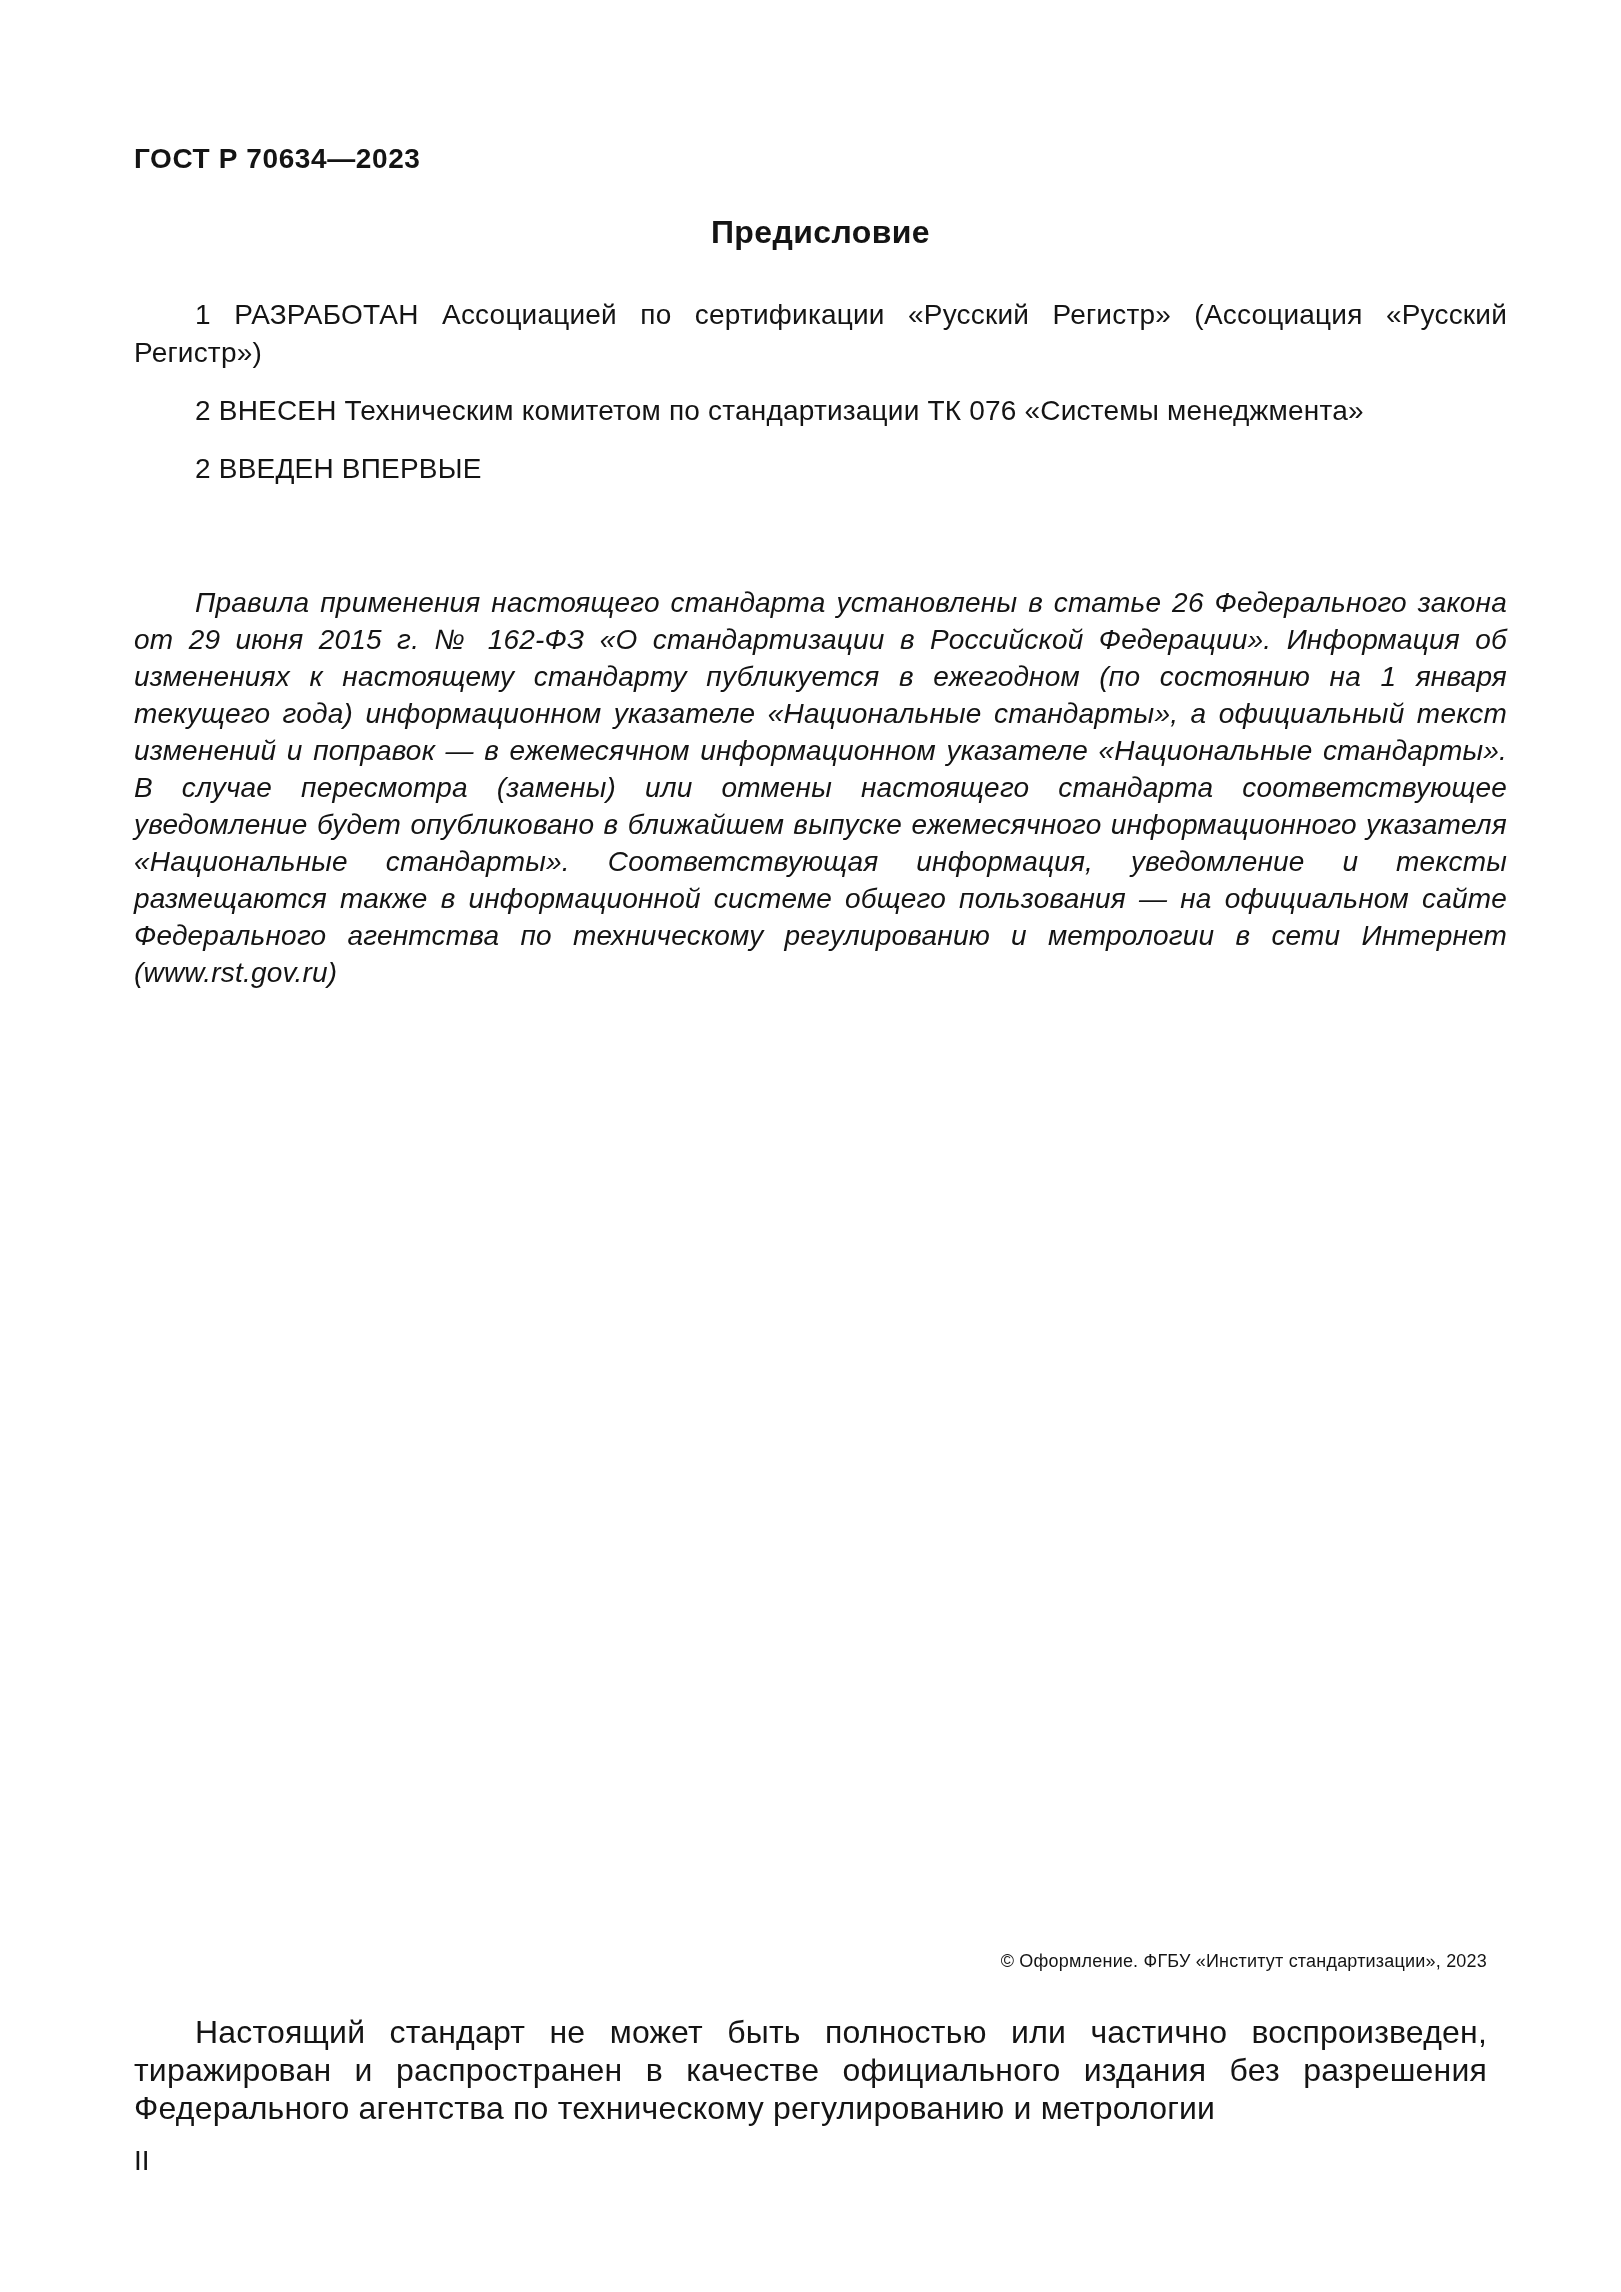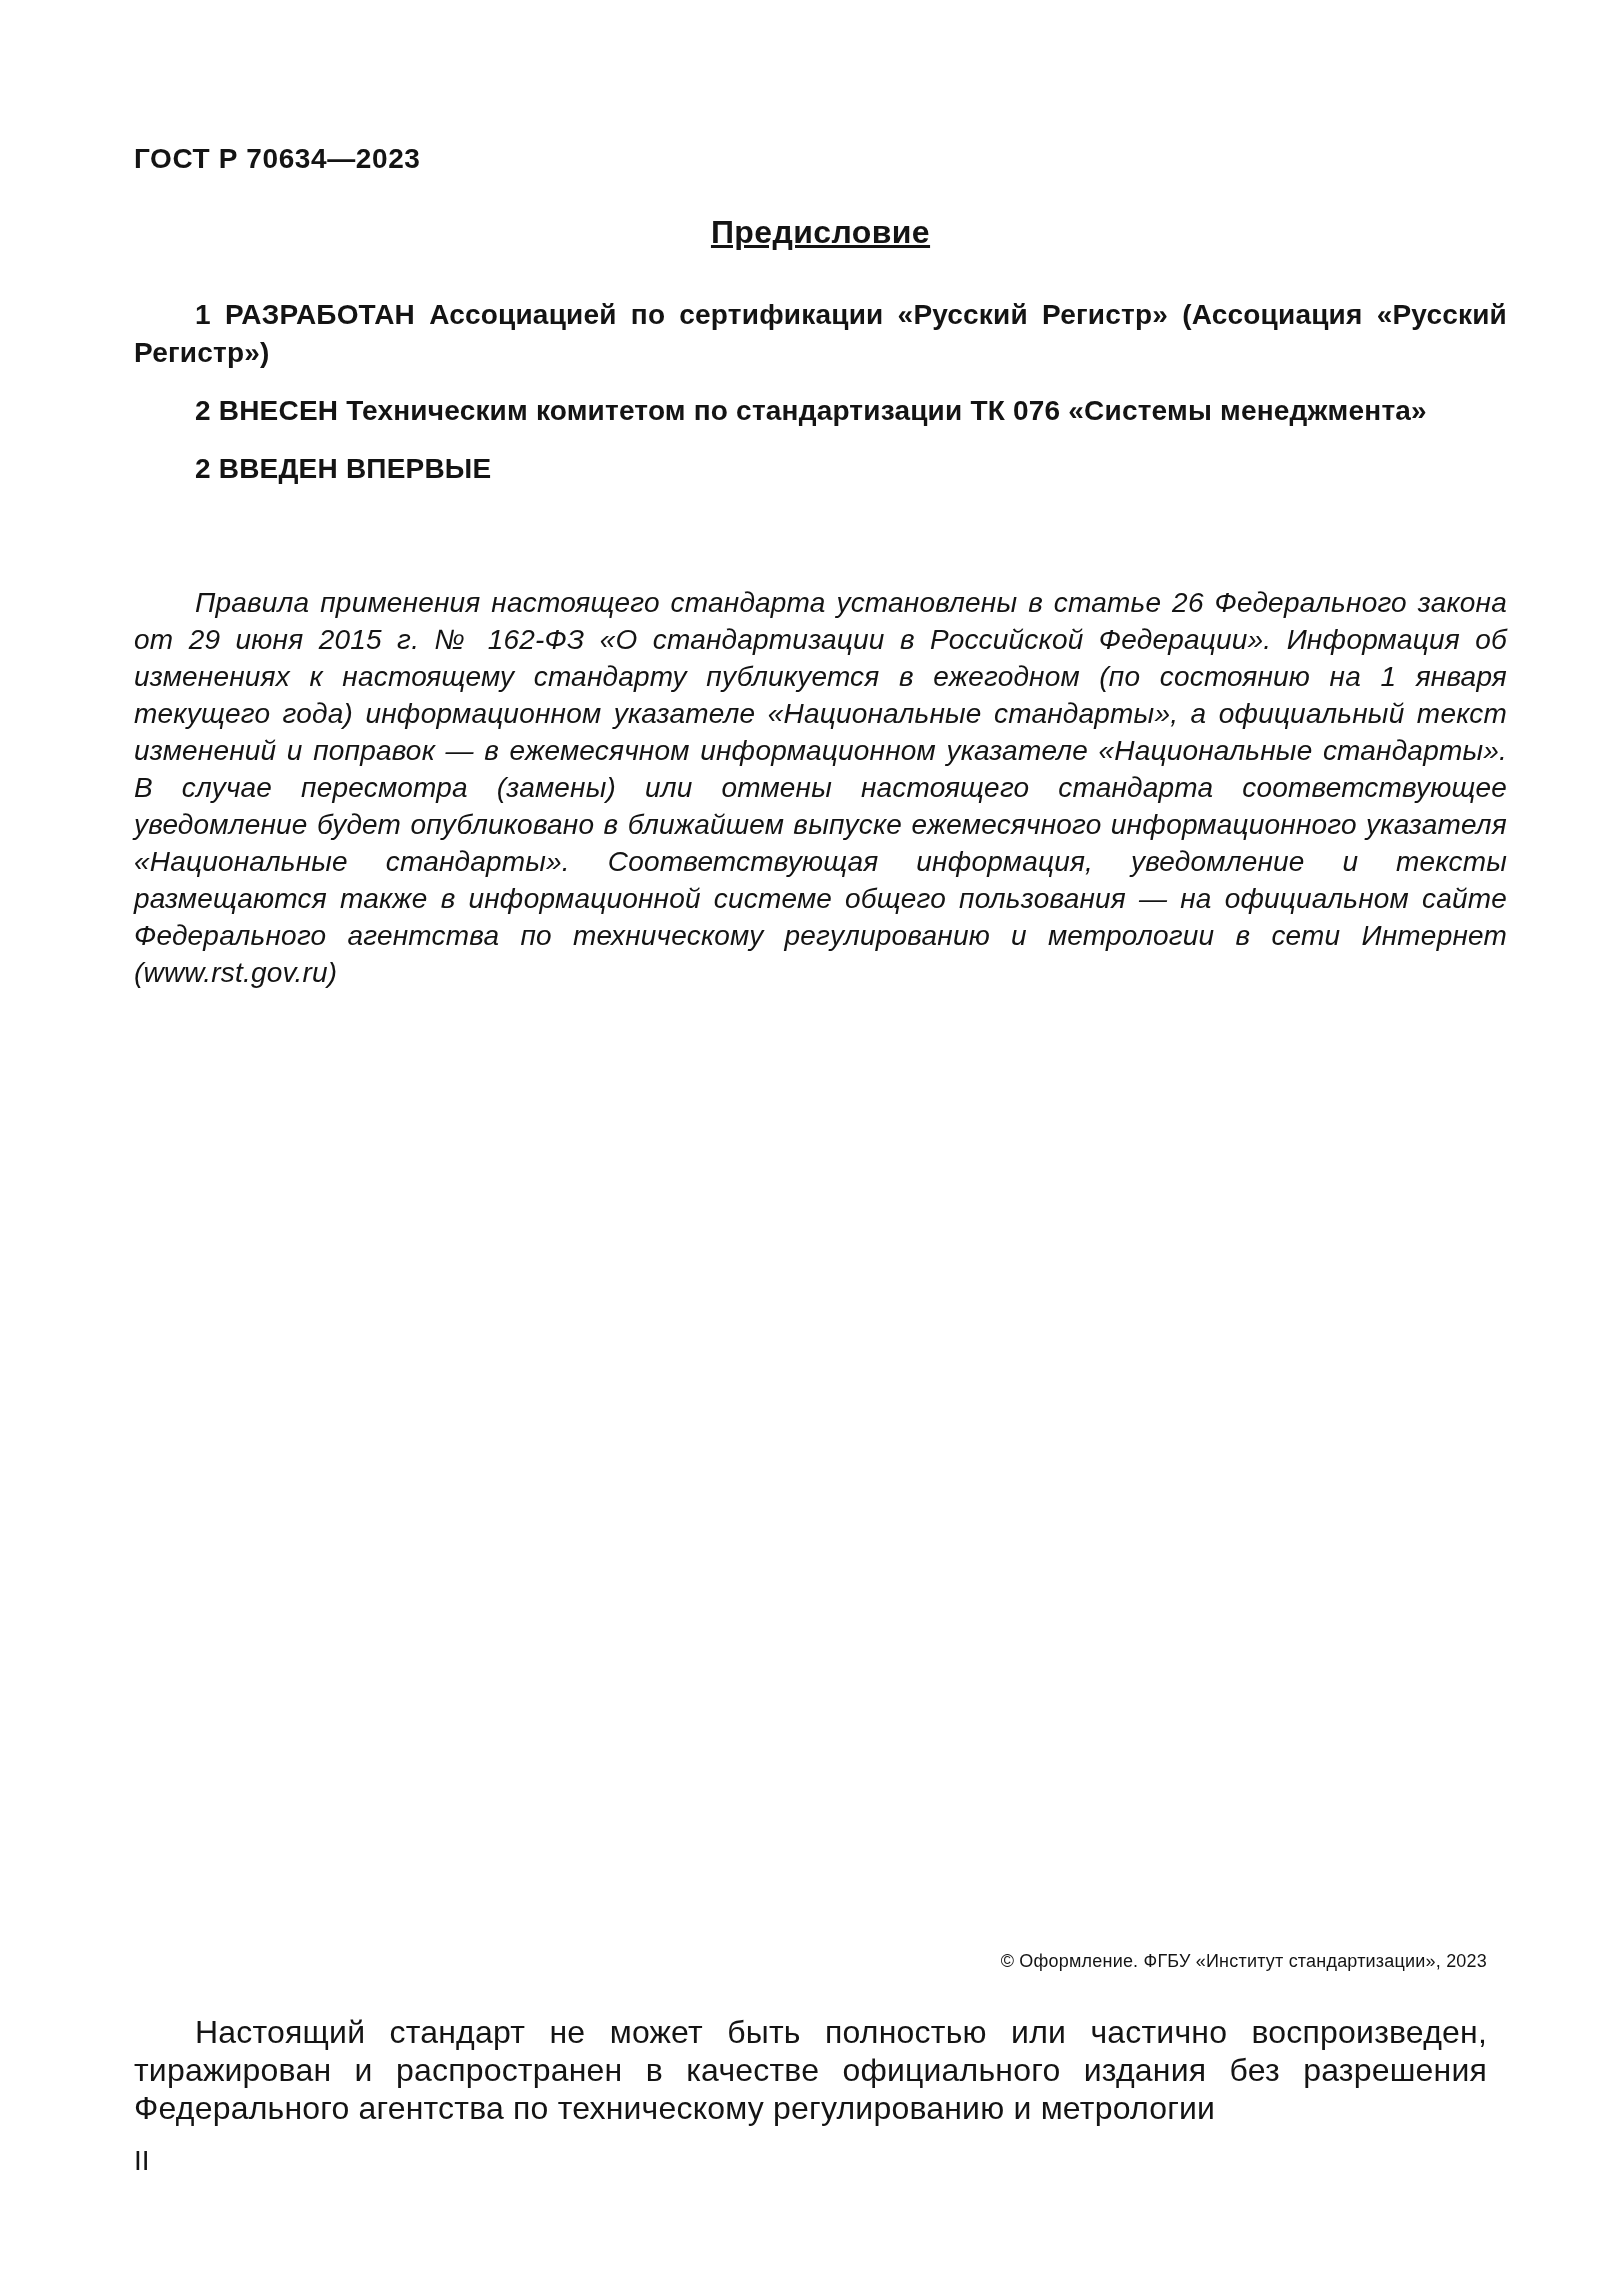--- a/index.html
+++ b/index.html
@@ -24,23 +24,22 @@
     font-size: 28px;
     font-weight: bold;
     letter-spacing: 0.6px;
   }
   .doc-title {
     margin-top: 39px;
     text-align: center;
     font-size: 32px;
     font-weight: bold;
     letter-spacing: 0.4px;
-    text-decoration: underline;
   }
-  .foreword { margin-top: 45px; font-weight: bold; }
+  .foreword { margin-top: 45px; }
   .foreword p {
     font-size: 28px;
     line-height: 38px;
     text-align: justify;
     text-indent: 61px;
     letter-spacing: 0.2px;
   }
   .foreword p + p { margin-top: 20px; }
   .legal-notice {
     margin-top: 96px;

